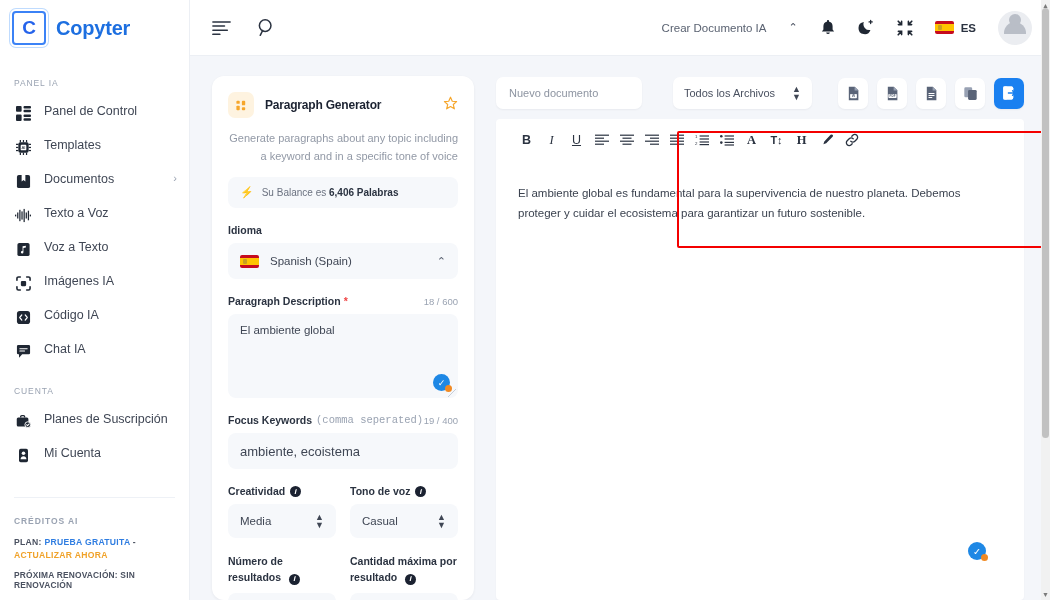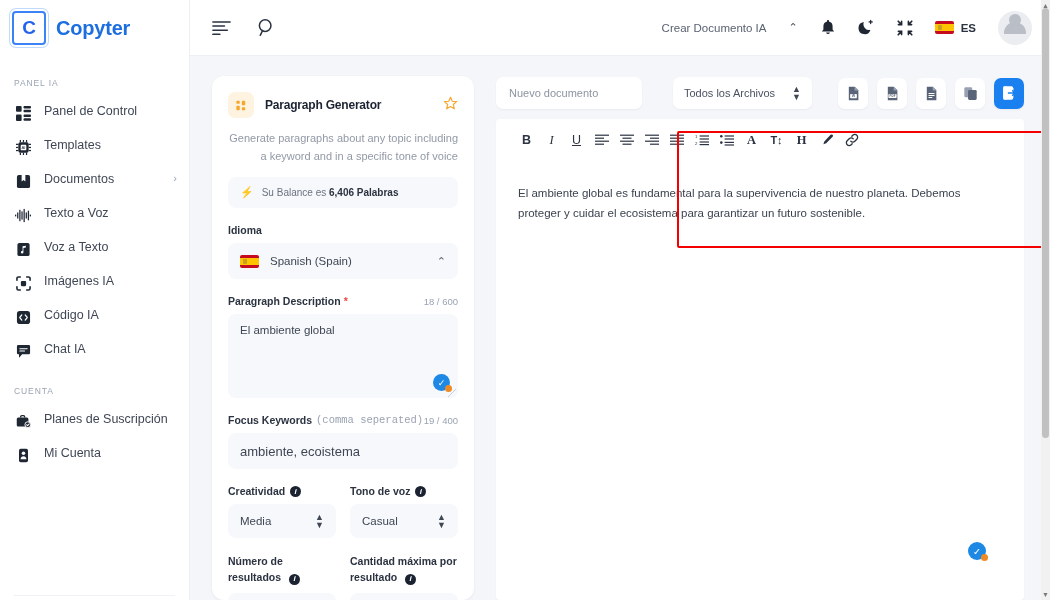--- a/index.html
+++ b/index.html
@@ -344,20 +344,30 @@
               <circle cx="8" cy="5.6" r="1.9" fill="#fff"></circle>
               <path d="M4.9 12c0-1.9 1.4-3.1 3.1-3.1S11.1 10.1 11.1 12z" fill="#fff"></path>
             </svg>
           </span>
         <span class="nav-label">Mi Cuenta</span>
       </div>
     </nav>
 
     <div class="divider"></div>
 
+    <div class="credits">
+      <div class="credits-head">CRÉDITOS AI</div>
+      <div class="plan-line">
+        <span>PLAN:</span>
+        <span class="plan-free">PRUEBA GRATUITA</span>
+        <span>-</span>
+        <span class="plan-upg">ACTUALIZAR AHORA</span>
+      </div>
+      <div class="renew-line">PRÓXIMA RENOVACIÓN: SIN RENOVACIÓN</div>
+    </div>
   </aside>
 
   <section class="main">
 
     <header class="topbar">
       <div class="tb-left">
         <span class="tb-ico">
             <svg width="19" height="15" viewBox="0 0 20 16">
               <g fill="#2b3341">
                 <rect x="0" y="1.2" width="20" height="1.7" rx=".8"></rect>

